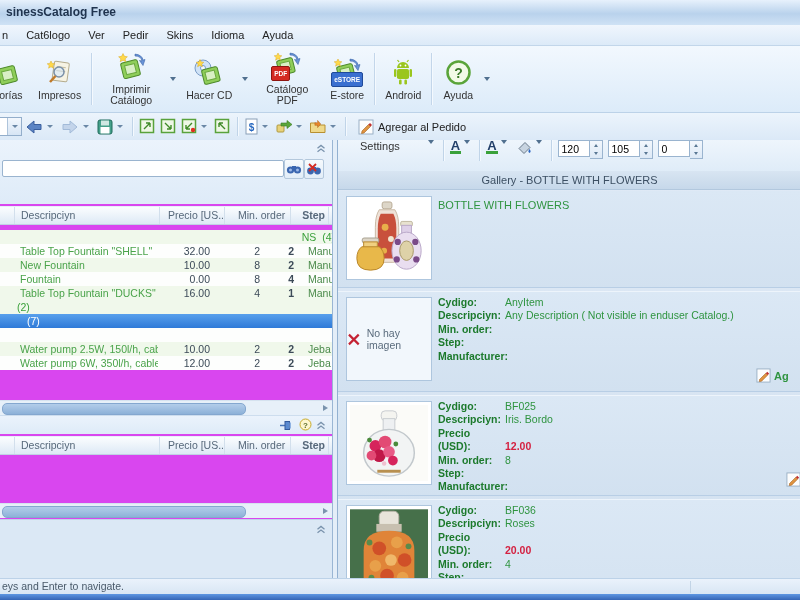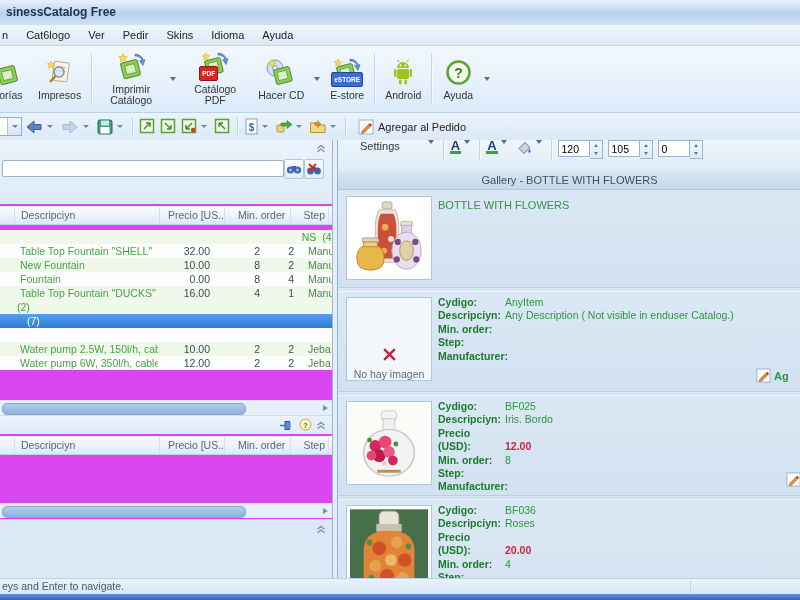--- a/index.html
+++ b/index.html
@@ -42,21 +42,21 @@
   .chev-btn{position:absolute;width:14px;height:12px;display:flex;align-items:center;justify-content:center;}
   .search-input{position:absolute;top:20px;left:2px;width:274px;height:15px;border:1px solid #9ab4cf;border-radius:2px;font-size:11px;font-family:"Liberation Sans",sans-serif;padding:0 3px;background:#fff;}
   .sq-btn{position:absolute;top:19px;width:18px;height:18px;background:linear-gradient(#f6fafd,#e2edf8);border:1px solid #b4c8dc;border-radius:2px;display:flex;align-items:center;justify-content:center;}
 
   .thead{position:absolute;left:0;right:0;height:17px;background:linear-gradient(#fbfdff,#dde9f5);border-top:1px solid #e8f0f8;border-bottom:1px solid #c0d2e4;display:flex;font-size:10.5px;color:#56687a;line-height:16px;}
   .thead span{border-right:1px solid #d2dfec;white-space:pre;overflow:hidden;}
   .c0{width:14px;flex:none;}
   .cdesc{width:138px;flex:none;padding-left:6px;}
   .cprice{width:56px;flex:none;}
   .cmin{width:52px;flex:none;}
-  .cstep{width:34px;flex:none;}
+  .cstep{width:34px;flex:none;font-weight:bold;}
   .cmanu{flex:1;padding-left:8px;}
   .hd-price{padding-left:8px;}
   .hd-min{padding-left:13px;}
   .hd-step{text-align:right;padding-right:3px;}
 
   .tbody{position:absolute;top:90px;left:0;right:0;}
   .trow{position:absolute;left:0;right:0;height:14px;display:flex;font-size:10.5px;line-height:14px;white-space:pre;}
   .trow .cdesc{color:#4aa34a;overflow:hidden;}
   .trow .cprice,.trow .cmin,.trow .cstep{text-align:right;color:#3c4a58;padding-right:6px;box-sizing:border-box;}
   .trow .cprice{padding-right:4px;}
@@ -84,21 +84,21 @@
   .spin .btns{width:12px;height:17px;display:flex;flex-direction:column;border:1px solid #9ab4cf;border-left:none;background:linear-gradient(#f2f7fd,#dde9f6);}
   .spin .btns i{flex:1;display:flex;align-items:center;justify-content:center;}
   .tri-up{width:0;height:0;border-left:2.5px solid transparent;border-right:2.5px solid transparent;border-bottom:3.5px solid #5a7894;}
   .tri-dn{width:0;height:0;border-left:2.5px solid transparent;border-right:2.5px solid transparent;border-top:3.5px solid #5a7894;}
 
   .rp-header{position:absolute;top:31px;left:0;right:0;height:18px;background:linear-gradient(#d8e5f2,#c6d8ea);border-bottom:1px solid #b2c8de;text-align:center;font-size:11px;color:#3c4f63;line-height:18px;}
   .gallery{position:absolute;top:49px;left:0;right:0;bottom:0;overflow:hidden;}
   .gitem{position:absolute;left:0;right:0;background:linear-gradient(#dbe8f5,#d2e1f0);border-top:1px solid #edf4fb;border-bottom:1px solid #b8cee5;}
   .gframe{position:absolute;left:8px;top:5px;width:86px;height:84px;background:#fff;border:1px solid #aec6de;padding:3px;box-sizing:border-box;}
   .gframe svg{display:block;}
-  .gnoimg{position:absolute;left:8px;top:5px;width:86px;height:84px;background:#f2f7fc;border:1px solid #aec6de;box-sizing:border-box;display:flex;flex-direction:column;align-items:center;justify-content:flex-end;gap:6px;font-size:10.5px;color:#5a6b7c;}
+  .gnoimg{position:absolute;left:8px;top:5px;width:86px;height:84px;background:#f2f7fc;border:1px solid #aec6de;box-sizing:border-box;display:flex;flex-direction:row;align-items:center;justify-content:flex-end;gap:6px;font-size:10.5px;color:#5a6b7c;}
   .gtitle{position:absolute;left:100px;top:8px;font-size:11px;color:#2f9440;}
   .gfields{position:absolute;left:100px;top:4px;font-size:10.5px;line-height:13.4px;}
   .glabel{display:inline-block;width:67px;font-weight:bold;color:#1c7a2c;}
   .gval{color:#2f9440;}
   .gval-red{color:#d42040;font-weight:bold;}
   .gadd{position:absolute;display:flex;align-items:center;gap:3px;font-size:11px;font-weight:bold;color:#2f9440;white-space:nowrap;}
 
   
   .statusbar{position:absolute;top:578px;left:0;width:800px;height:16px;background:linear-gradient(#eaf2fb,#d8e6f4);border-top:1px solid #bcd2e8;font-size:10.5px;color:#4a5a6a;line-height:15px;padding-left:2px;box-sizing:border-box;}
   .status-sep{position:absolute;left:690px;top:2px;width:1px;height:12px;background:#c2d4e6;}
@@ -168,48 +168,48 @@
             </svg>
         </span>
         <span class="lbl">Imprimir Catálogo</span>
       </div>
       <span class="caret"></span>
     </div>
     <div class="tb-item">
       <div class="tb-btn">
         <span class="icon-wrap">
           <svg width="32" height="30" viewBox="0 0 32 30">
-              <g transform="rotate(-14 15 15)">
-                <rect x="7" y="7" width="16" height="15" rx="2" fill="#8fce5a" stroke="#4d8a2a"></rect>
-                <rect x="10" y="10" width="9.5" height="8.5" fill="#d9efc5" stroke="#6aa83f"></rect>
-              </g>
-              <path d="M19 3 q6 0 7 5 l-2.5-.5 3.5 5 2-6 -1.8 .6 q-1.5-5.5 -8.2-6z" fill="#6a94d8" stroke="#3a64a8" stroke-width=".6"></path>
-              <path d="M7 1 l1.2 2.4 2.6 .4 -2 1.8 .6 2.6 -2.4-1.4 -2.4 1.4 .6-2.6 -2-1.8 2.6-.4z" fill="#ffd94a" stroke="#d8a820" stroke-width=".5"></path>
-            </svg>
-          <span class="chip chip-pdf">PDF</span>
-        </span>
-        <span class="lbl">Catálogo PDF</span>
-      </div>
-    </div>
-    <div class="tb-item">
-      <div class="tb-btn">
-        <span class="icon-wrap">
-          <svg width="32" height="30" viewBox="0 0 32 30">
               <circle cx="10" cy="10" r="8" fill="#cfe2f6" stroke="#7a9cc6"></circle>
               <circle cx="10" cy="10" r="2.5" fill="#f4f9ff" stroke="#7a9cc6"></circle>
               <g transform="rotate(-14 18 18)">
                 <rect x="10" y="10" width="16" height="15" rx="2" fill="#8fce5a" stroke="#4d8a2a"></rect>
                 <rect x="13" y="13" width="9.5" height="8.5" fill="#d9efc5" stroke="#6aa83f"></rect>
               </g>
               <path d="M7 1.5 l1.2 2.4 2.6 .4 -2 1.8 .6 2.6 -2.4-1.4 -2.4 1.4 .6-2.6 -2-1.8 2.6-.4z" fill="#ffd94a" stroke="#d8a820" stroke-width=".5"></path>
             </svg>
         </span>
         <span class="lbl">Hacer CD</span>
       </div>
       <span class="caret"></span>
+    </div>
+    <div class="tb-item">
+      <div class="tb-btn">
+        <span class="icon-wrap">
+          <svg width="32" height="30" viewBox="0 0 32 30">
+              <g transform="rotate(-14 15 15)">
+                <rect x="7" y="7" width="16" height="15" rx="2" fill="#8fce5a" stroke="#4d8a2a"></rect>
+                <rect x="10" y="10" width="9.5" height="8.5" fill="#d9efc5" stroke="#6aa83f"></rect>
+              </g>
+              <path d="M19 3 q6 0 7 5 l-2.5-.5 3.5 5 2-6 -1.8 .6 q-1.5-5.5 -8.2-6z" fill="#6a94d8" stroke="#3a64a8" stroke-width=".6"></path>
+              <path d="M7 1 l1.2 2.4 2.6 .4 -2 1.8 .6 2.6 -2.4-1.4 -2.4 1.4 .6-2.6 -2-1.8 2.6-.4z" fill="#ffd94a" stroke="#d8a820" stroke-width=".5"></path>
+            </svg>
+          <span class="chip chip-pdf">PDF</span>
+        </span>
+        <span class="lbl">Catálogo PDF</span>
+      </div>
     </div>
     <div class="tb-item">
       <div class="tb-btn">
         <span class="icon-wrap">
           <svg width="32" height="30" viewBox="0 0 32 30">
               <g transform="rotate(-14 15 15)">
                 <rect x="7" y="7" width="16" height="15" rx="2" fill="#8fce5a" stroke="#4d8a2a"></rect>
                 <rect x="10" y="10" width="9.5" height="8.5" fill="#d9efc5" stroke="#6aa83f"></rect>
               </g>
               <path d="M19 3 q6 0 7 5 l-2.5-.5 3.5 5 2-6 -1.8 .6 q-1.5-5.5 -8.2-6z" fill="#6a94d8" stroke="#3a64a8" stroke-width=".6"></path>

